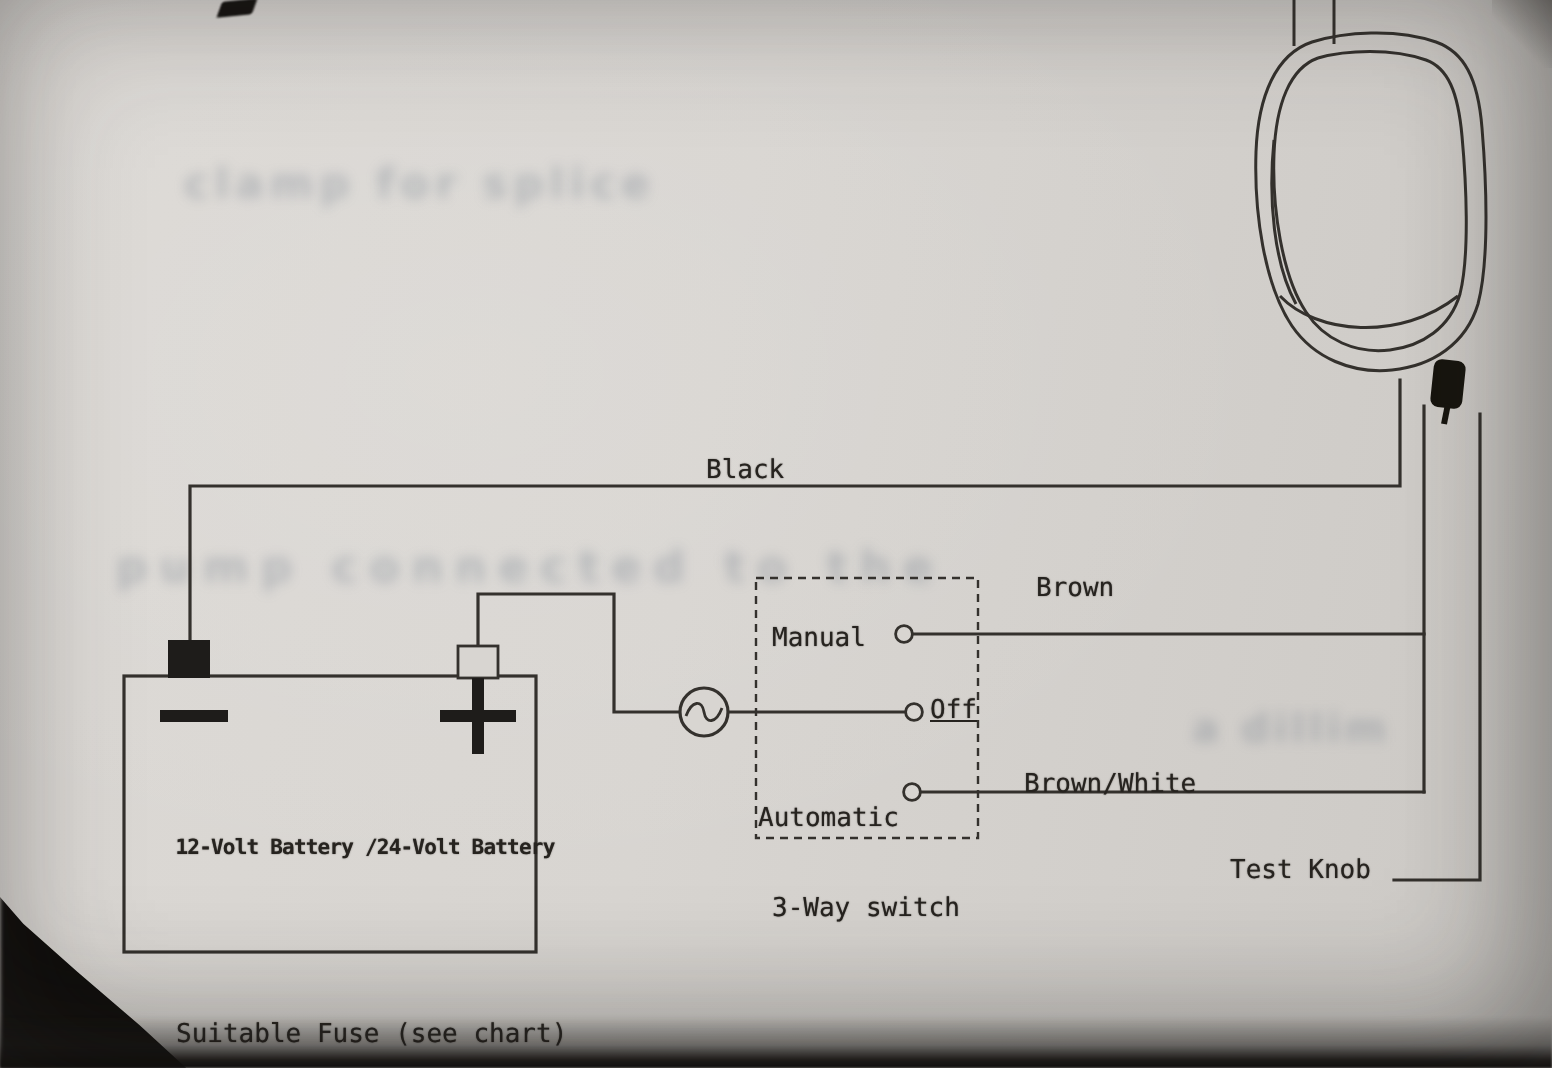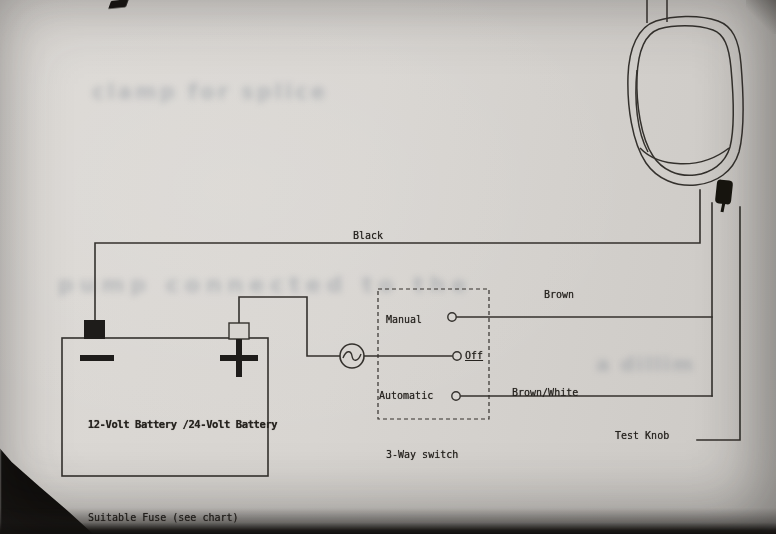--- a/index.html
+++ b/index.html
@@ -5,33 +5,33 @@
   html,body { margin:0; padding:0; background:#222; }
   .photo {
     position:relative; width:776px; height:534px; overflow:hidden;
     background:
       radial-gradient(ellipse at 30% 35%, rgba(255,255,255,0.10), rgba(255,255,255,0) 55%),
       linear-gradient(100deg, #dcd9d5 0%, #d8d5d1 45%, #ccc9c5 100%);
     font-family:"DejaVu Sans Mono","Liberation Mono",monospace;
   }
   .art { position:absolute; left:0; top:0; width:776px; height:534px; filter:blur(0.3px); }
   .lbl {
-    position:absolute; font-size:10px; line-height:16px; color:#26231f;
+    position:absolute; font-size:13px; line-height:16px; color:#26231f;
     white-space:nowrap; text-shadow:0 0 0.7px rgba(45,42,38,0.75);
   }
   .battery-label {
     left:62px; top:416px; width:241px; text-align:center;
     font-size:10.5px; font-weight:bold; letter-spacing:-0.4px;
   }
   .lbl-black { left:353px; top:228px; }
-  .lbl-brown { left:544px; top:287px; }
+  .lbl-brown { left:518px; top:287px; }
   .lbl-brown-white { left:512px; top:385px; }
   .lbl-manual { left:386px; top:312px; }
   .lbl-off { left:465px; top:348px;text-decoration:underline; }
-  .lbl-automatic { left:379px; top:388px; }
+  .lbl-automatic { left:379px; top:402px; }
   .lbl-switch-title { left:386px; top:447px;text-align:right; }
   .lbl-test-knob { left:615px; top:428px; }
   .lbl-fuse-note { left:88px; top:510px; }
   .ghost {
     position:absolute; font-family:"DejaVu Sans","Liberation Sans",sans-serif;
     font-weight:bold; color:rgba(95,109,126,0.30); filter:blur(3px); white-space:nowrap;
   }
   .ghost1 { left:92px; top:80px; font-size:21px; letter-spacing:3px; }
   .ghost2 { left:58px; top:272px; font-size:22px; letter-spacing:6px; }
   .ghost3 { left:596px; top:352px; font-size:20px; letter-spacing:2px; }

